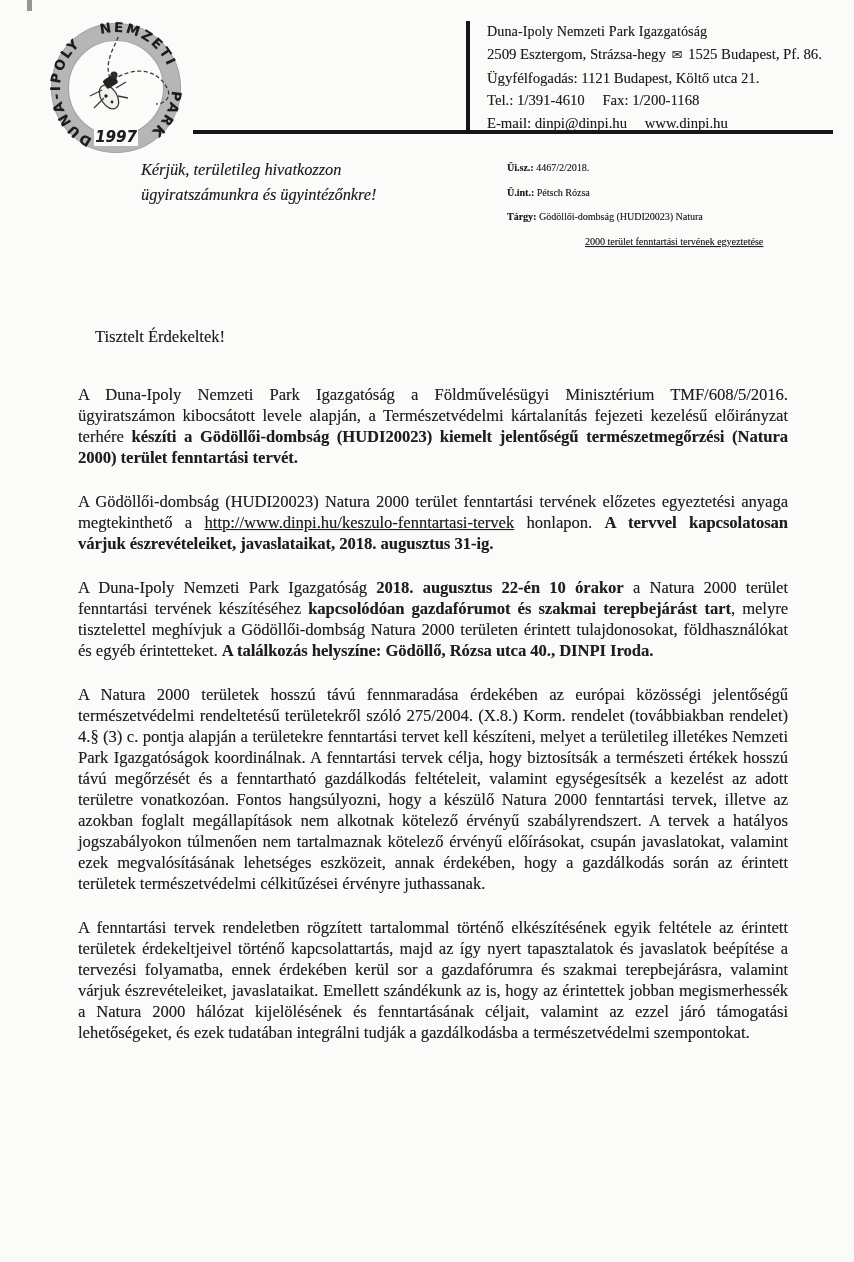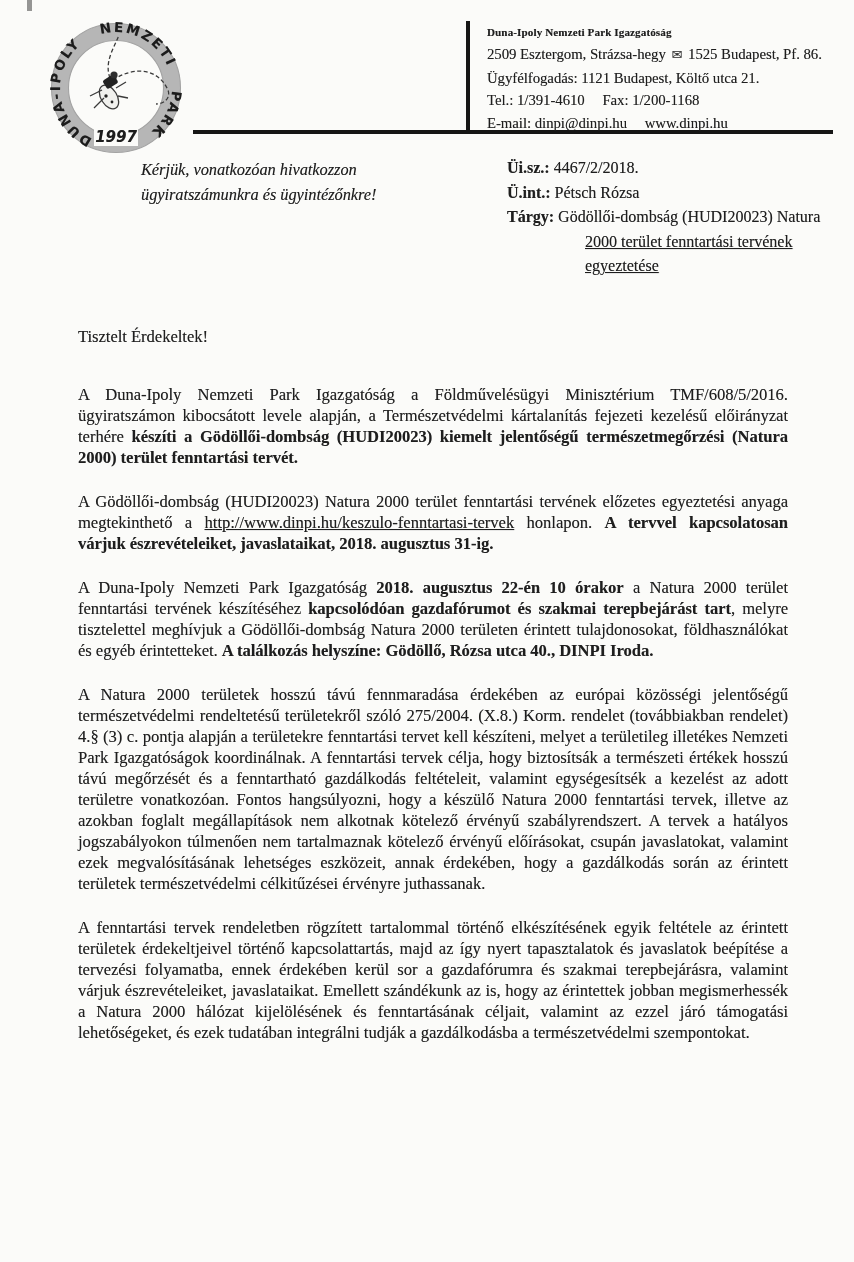--- a/index.html
+++ b/index.html
@@ -20,35 +20,35 @@
 
   
   .seal{position:absolute;left:46px;top:18px;}
 
   
   .hrule{position:absolute;left:193px;top:130px;width:640px;height:3.5px;background:#161616;}
   .vrule{position:absolute;left:466px;top:21px;width:3.5px;height:112px;background:#161616;}
 
   
   .lh{position:absolute;left:487px;top:21px;width:360px;font-size:14.7px;line-height:22.4px;}
-  .lh .org{font-size:11px;font-weight:bold;letter-spacing:.15px;}
+  .lh .org{font-size:14px;font-weight:normal;letter-spacing:.15px;}
   .lh .gap{display:inline-block;width:14px;}
   .env{font-family:"DejaVu Sans", sans-serif;font-size:13px;color:#3b3b3b;padding:0 2px;}
 
   
   .refnote{position:absolute;left:141px;top:158px;font-style:italic;font-size:16.3px;line-height:24.5px;}
 
   
-  .meta{position:absolute;left:507px;top:156px;width:336px;font-size:16px;line-height:24.6px;}
+  .meta{position:absolute;left:507px;top:156px;width:336px;font-size:10px;line-height:24.6px;}
   .meta .sub2{padding-left:78px;text-decoration:underline;}
 
   
   .body{position:absolute;left:78px;top:326px;width:710px;font-size:16.5px;line-height:21px;}
   .body p{margin:4px 0 23px 0;text-align:justify;hyphens:none;}
-  .body p.greet{margin:0 0 37px 0;text-align:left;font-family:Liberation Serif, serif;}
+  .body p.greet{margin:0 0 37px 17px;text-align:left;font-family:Liberation Serif, serif;}
 </style>
 </head>
 <body>
 
 <div class="page">
 
   <div class="scan-speck"></div>
 
   <svg class="seal" width="140" height="140" viewBox="0 0 140 140" aria-hidden="true">
     <circle cx="70" cy="70" r="56" fill="none" stroke="#b6b6b6" stroke-width="17"></circle>
@@ -90,21 +90,21 @@
       <span>Tel.: 1/391-4610</span><span class="gap"></span>
       <span>Fax: 1/200-1168</span>
     </div>
     <div>
       <span>E-mail: dinpi@dinpi.hu</span><span class="gap"></span>
       <span>www.dinpi.hu</span>
     </div>
   </div>
 
   <div class="refnote">
-    <div>Kérjük, vonatkozóan hivatkozzon</div>
+    <div>Kérjük, területileg hivatkozzon</div>
     <div>ügyiratszámunkra és ügyintézőnkre!</div>
   </div>
 
   <div class="meta">
     <div>
       <span class="b">Üi.sz.:</span>
       <span>4467/2/2018.</span>
     </div>
     <div>
       <span class="b">Ü.int.:</span>

